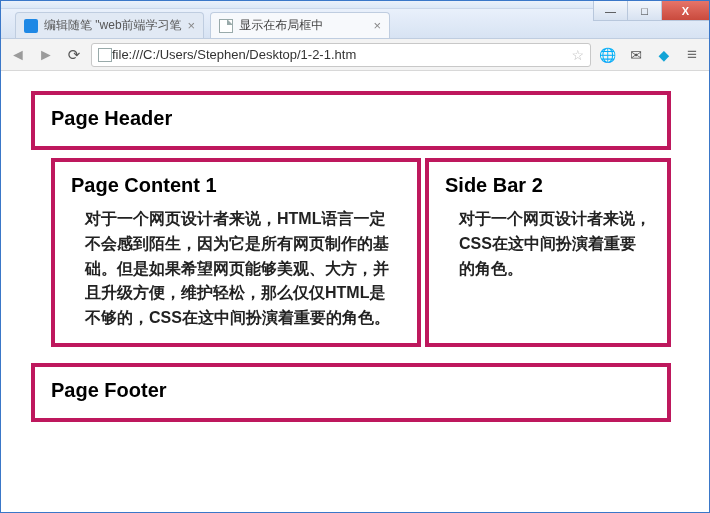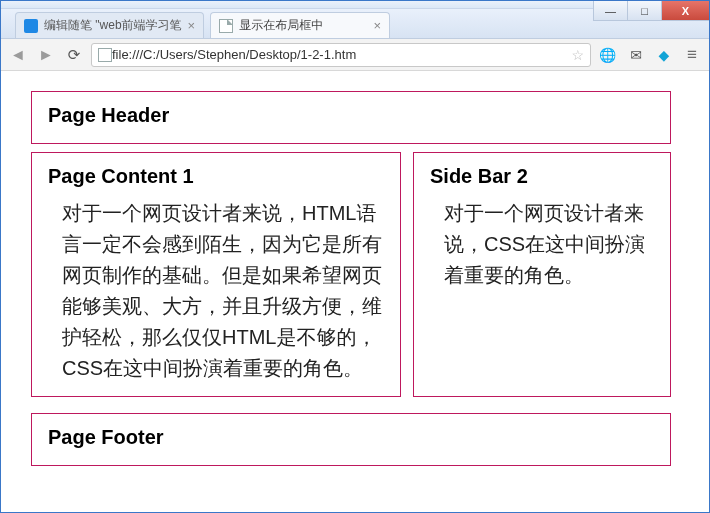--- a/index.html
+++ b/index.html
@@ -148,39 +148,40 @@
 
   
   .viewport {
     flex:1;
     background:#fff;
     overflow:auto;
     padding: 20px 30px;
   }
   .page-wrap { width: 640px; }
   .box {
-    border:1px solid #be185d;
+    border:4px solid #be185d;
     margin-bottom:8px;
     padding:12px 16px;
   }
   .box h2 {
     font-size:20px;
     font-weight:bold;
     color:#000;
     margin-bottom:4px;
   }
-  .row { display:flex; gap:12px; margin-bottom:8px; }
+  .row { display:flex; gap:4px; margin-bottom:8px;margin-left:20px; }
   .col-main { flex:0 0 370px; }
   .col-side { flex:1; }
   .para {
-    font-size:20px;
+    font-size:16px;
     color:#222;
     line-height:1.55;
     margin-top:10px;
     padding-left:14px;
+    font-weight:bold;
   }
 </style>
 </head>
 <body>
 
 <div class="window">
 
   <div class="window-topstrip">
     <div class="win-controls">
       <div class="win-btn">—</div>

